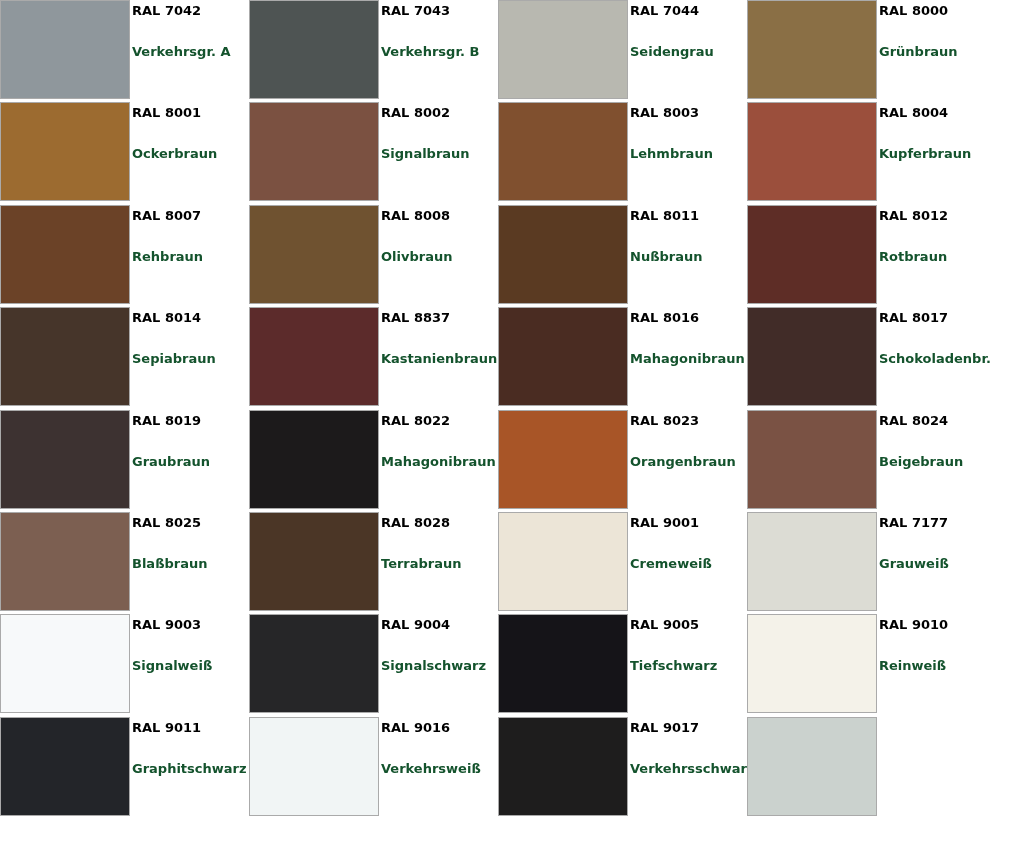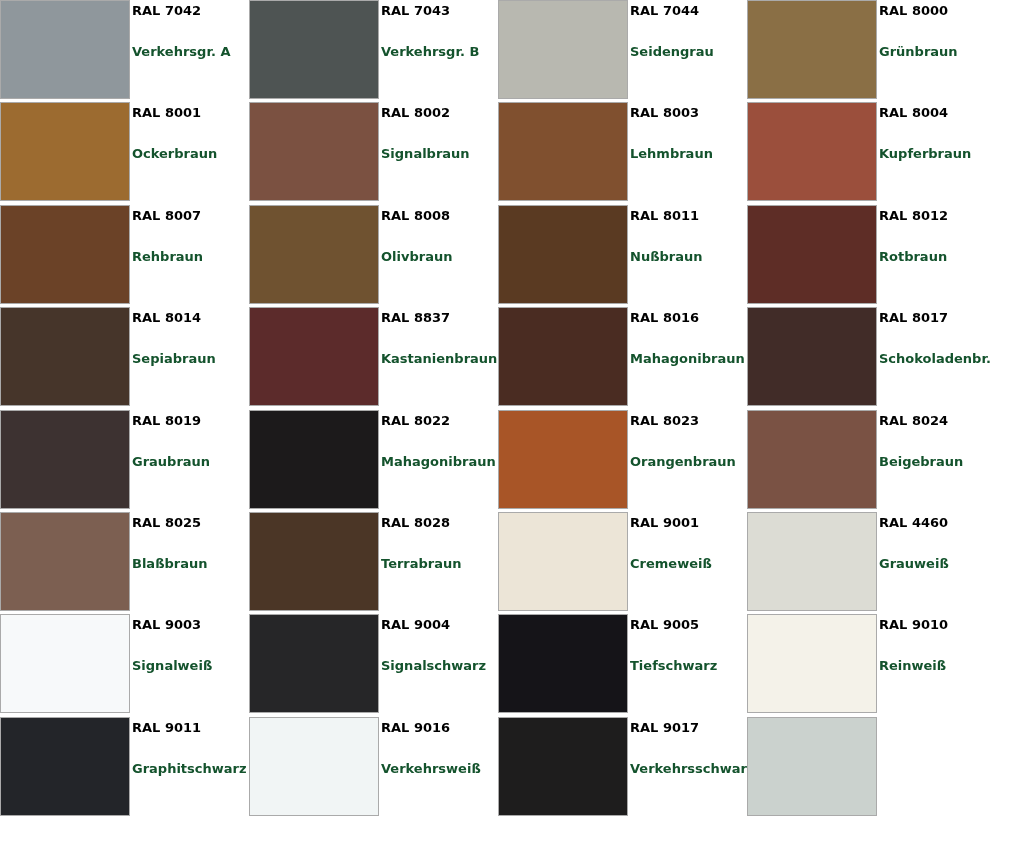--- a/index.html
+++ b/index.html
@@ -230,21 +230,21 @@
     <div class="ral-cell" style="left: 498px; top: 512px;">
       <div class="ral-swatch" style="background: rgb(236, 229, 215);"></div>
       <div class="ral-info">
         <div class="ral-code">RAL 9001</div>
         <div class="ral-name">Cremeweiß</div>
       </div>
     </div>
     <div class="ral-cell" style="left: 747px; top: 512px;">
       <div class="ral-swatch" style="background: rgb(220, 220, 212);"></div>
       <div class="ral-info">
-        <div class="ral-code">RAL 4460</div>
+        <div class="ral-code">RAL 7177</div>
         <div class="ral-name">Grauweiß</div>
       </div>
     </div>
     <div class="ral-cell" style="left: 0px; top: 614px;">
       <div class="ral-swatch" style="background: rgb(247, 249, 250);"></div>
       <div class="ral-info">
         <div class="ral-code">RAL 9003</div>
         <div class="ral-name">Signalweiß</div>
       </div>
     </div>

